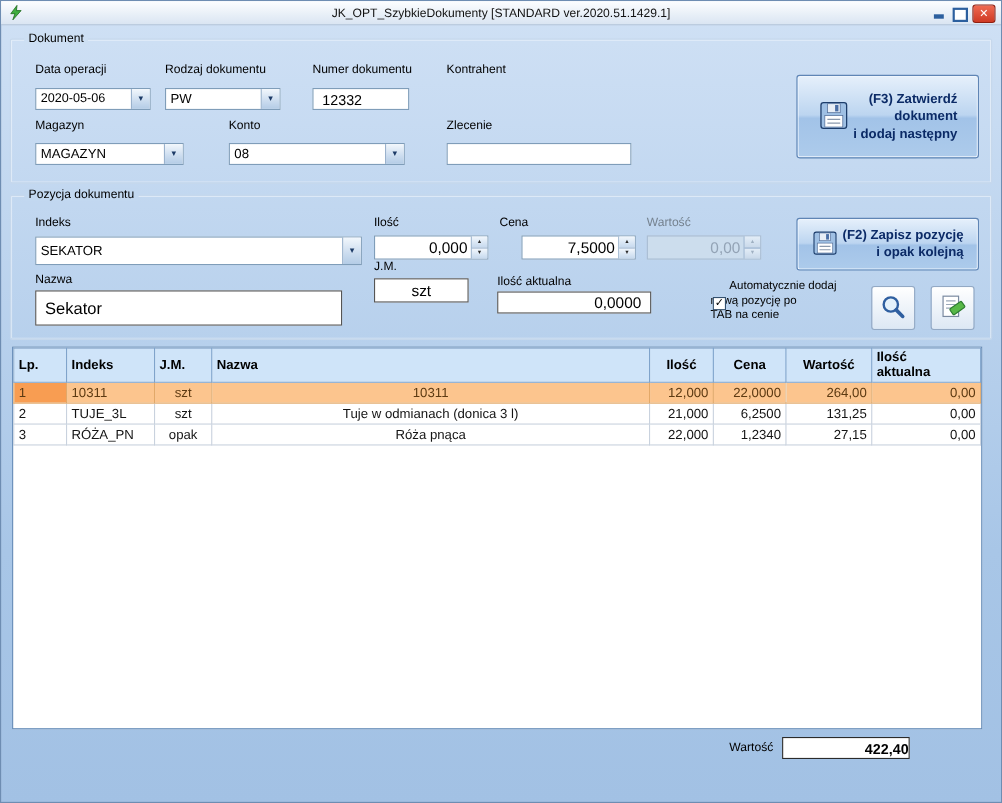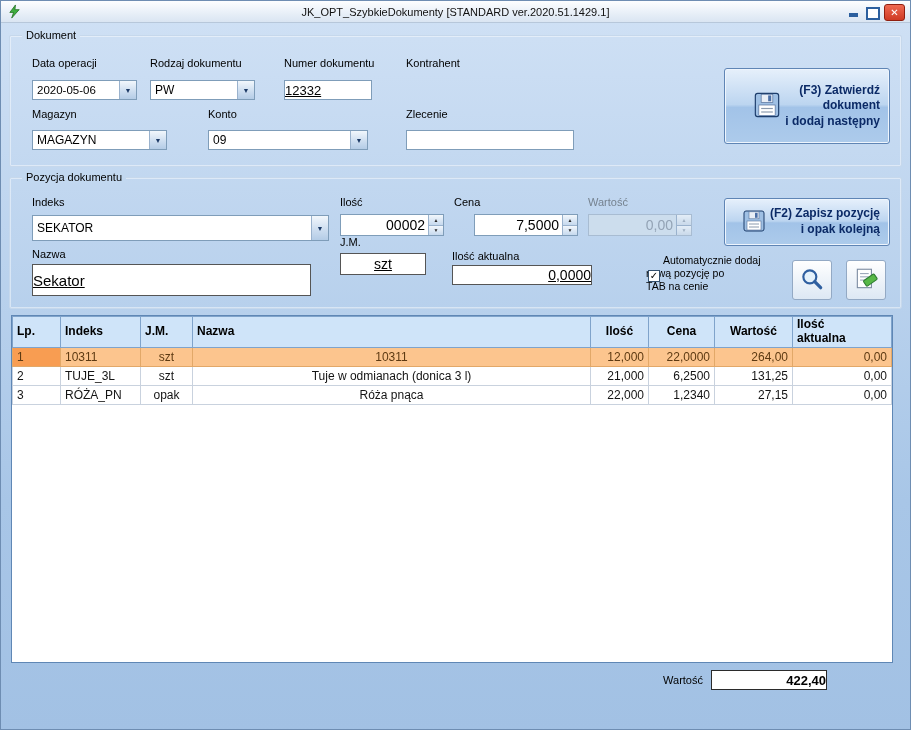--- a/index.html
+++ b/index.html
@@ -32,33 +32,33 @@
   .gb-pozycja > .legend { background: #c2d8f0; }
   .field-label { position: absolute; font-size: 11px; white-space: nowrap; }
   .field-label.dim { color: #75828f; }
   
   .combo { position: absolute; display: flex; background: #fff; border: 1px solid #7f9db9; height: 20px; }
   .combo .val { flex: 1; padding: 0 4px; font-size: 12px; display: flex; align-items: center;
     white-space: nowrap; overflow: hidden; }
   .combo .drop { width: 17px; border-left: 1px solid #9ab2cd; display: flex; align-items: center;
     justify-content: center; font-size: 7px; color: #1c3a66;
     background: linear-gradient(180deg, #f2f7fc, #cbdcef 60%, #b4cce6); }
-  .textbox { position: absolute; background: #fff; border: 1px solid #7f9db9; padding: 0 0;
-    display: flex; align-items: center; font-size: 12px; text-decoration: underline; }
+  .textbox { position: absolute; background: #fff; border: 1px solid #7f9db9; padding: 0 8px;
+    display: flex; align-items: center; font-size: 12px; }
   .spinbox { position: absolute; display: flex; border: 1px solid #7f9db9; background: #fff; }
   .spin-val { flex: 1; display: flex; align-items: center; justify-content: flex-end;
     padding-right: 3px; font-size: 14px; }
   .spin-btns { width: 15px; display: flex; flex-direction: column; border-left: 1px solid #9ab2cd; }
   .spin-btn { flex: 1; display: flex; align-items: center; justify-content: center; font-size: 5px;
     color: #2a2a2a; background: linear-gradient(180deg, #f2f7fc, #c6d9ee); }
   .spin-btn + .spin-btn { border-top: 1px solid #9ab2cd; }
   .spinbox.disabled { background: #ccdded; border-color: #a8bcd2; }
   .spinbox.disabled .spin-val { color: #93a3b5; }
   .spinbox.disabled .spin-btn { color: #9fb0c2; background: linear-gradient(180deg,#e3edf7,#c9d9ea); }
-  .action-btn { position: absolute; display: flex; align-items: center; justify-content: flex-end;
+  .action-btn { position: absolute; display: flex; align-items: center; justify-content: center;
     gap: 4px; padding: 4px 9px; border: 1px solid #5f85b5; border-radius: 3px;
     background: linear-gradient(180deg, #e6f0fb 0%, #bcd5f0 48%, #a2c3e8 52%, #adcbeb 100%);
     box-shadow: inset 0 0 0 1px #eef5fd; color: #0b2a66; font-weight: bold; font-size: 12px; }
   .action-btn .btn-text { white-space: pre-line; text-align: right; line-height: 1.3; }
   .icon-btn { position: absolute; width: 40px; height: 40px; border: 1px solid #93a9c4; border-radius: 3px;
     background: linear-gradient(180deg, #ffffff, #dde8f4); display: flex; align-items: center; justify-content: center; }
   
   .big { font-size: 15px; }
   .dark-border { border: 1px solid #555; }
   .auto-add { position: absolute; left: 636px; top: 76px; width: 140px; }
@@ -132,21 +132,21 @@
     <span class="field-label" style="left:396px; top:21px;">Kontrahent</span>
 
     <span class="field-label" style="left:22px; top:72px;">Magazyn</span>
     <span class="combo" style="left:22px; top:94px; width:135px;">
       <span class="val">MAGAZYN</span>
       <span class="drop">▼</span>
     </span>
 
     <span class="field-label" style="left:198px; top:72px;">Konto</span>
     <span class="combo" style="left:198px; top:94px; width:160px;">
-      <span class="val">09</span>
+      <span class="val">08</span>
       <span class="drop">▼</span>
     </span>
 
     <span class="field-label" style="left:396px; top:72px;">Zlecenie</span>
     <span class="textbox" style="left:396px; top:94px; width:168px; height:20px;"></span>
 
     <button class="action-btn" style="left:714px; top:32px; width:166px; height:76px;">
       <span>
         <svg width="28" height="28" viewBox="0 0 24 24">
           <rect x="2" y="2" width="20" height="20" rx="2" fill="#9fc0e4" stroke="#1d3d6b"></rect>
@@ -167,21 +167,21 @@
     <span class="legend">Pozycja dokumentu</span>
 
     <span class="field-label" style="left:22px; top:18px;">Indeks</span>
     <span class="combo" style="left:22px; top:37px; width:297px; height:26px;">
       <span class="val big">SEKATOR</span>
       <span class="drop">▼</span>
     </span>
 
     <span class="field-label" style="left:330px; top:18px;">Ilość</span>
     <span class="spinbox" style="left:330px; top:36px; width:104px; height:22px;">
-      <span class="spin-val">00002</span>
+      <span class="spin-val">0,000</span>
       <span class="spin-btns">
         <span class="spin-btn">▲</span>
         <span class="spin-btn">▼</span>
       </span>
     </span>
 
     <span class="field-label" style="left:444px; top:18px;">Cena</span>
     <span class="spinbox" style="left:444px; top:36px; width:104px; height:22px;margin-left:20px;">
       <span class="spin-val">7,5000</span>
       <span class="spin-btns">

